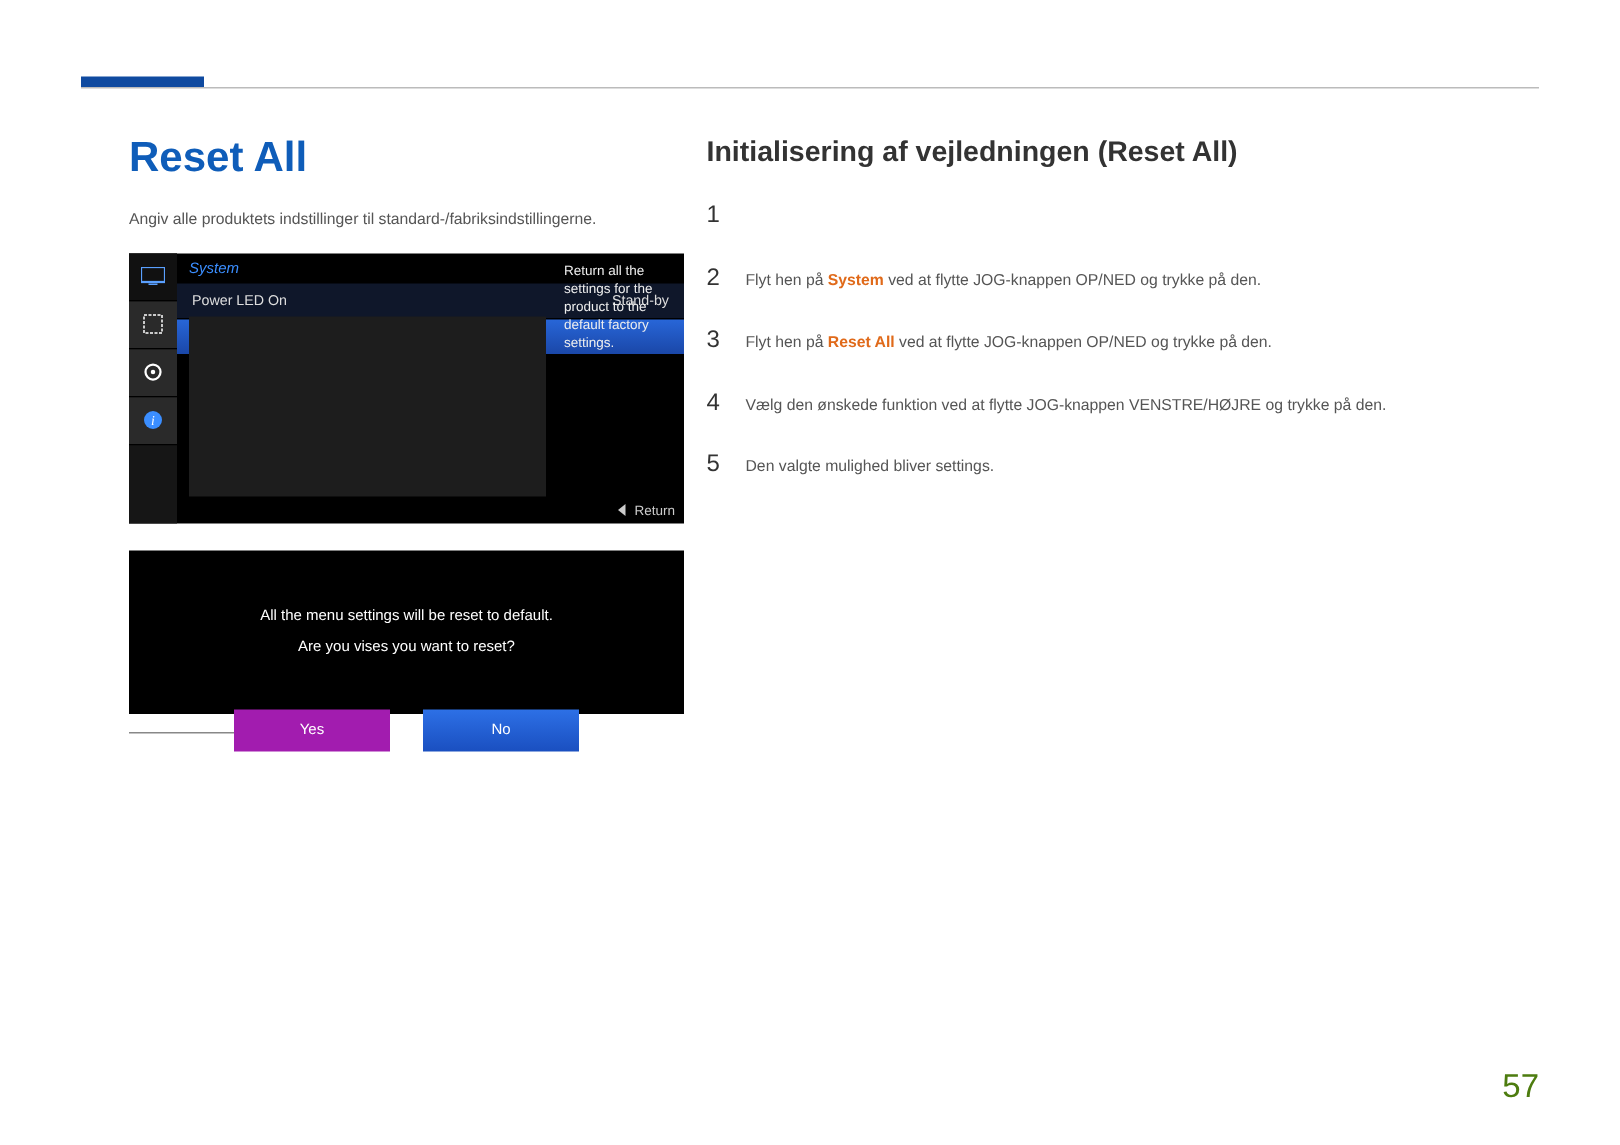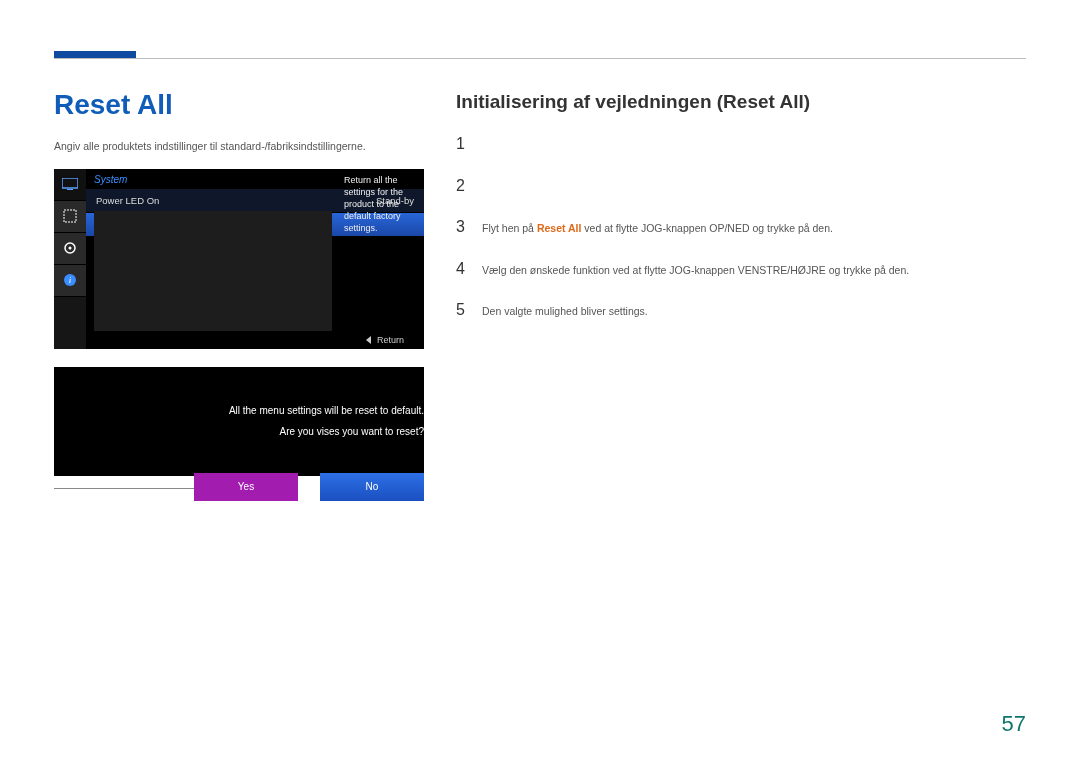--- a/index.html
+++ b/index.html
@@ -23,21 +23,22 @@
     content: "";
     position: absolute;
     left: 0;
     top: -8px;
     width: 82px;
     height: 7px;
     background: #0f4aa0;
   }
   .columns {
     display: flex;
-    gap: 32px;
+    gap: 15px;
+    margin-left: 32px;
   }
   .col-left  { width: 370px; flex: 0 0 370px; }
   .col-right { flex: 1; }
 
   h1.reset-title {
     color: #0f5db9;
     font-size: 28px;
     font-weight: 600;
     margin-bottom: 18px;
   }
@@ -103,21 +104,21 @@
     position: absolute;
     right: 0; top: 0;
     width: 86px;
     padding: 5px 6px 0;
     font-size: 9px;
     line-height: 1.35;
     color: #eee;
   }
   .osd1-footer {
     position: absolute;
-    right: 20px; bottom: 4px;
+    right: 6px; bottom: 4px;
     font-size: 9px;
     color: #ccc;
   }
   .tri-left {
     display:inline-block;
     width:0; height:0;
     border-top:4px solid transparent;
     border-bottom:4px solid transparent;
     border-right:5px solid #ccc;
     margin-right:6px;
@@ -128,21 +129,21 @@
   .osd2 {
     margin-top: 18px;
     width: 370px;
     height: 109px;
     background: #000;
     position: relative;
     color: #fff;
     font-size: 10px;
     display: flex;
     flex-direction: column;
-    align-items: flex-end;
+    align-items: center;
     justify-content: flex-start;
     padding-top: 38px;
   }
   .osd2 .msg1 { font-size: 10px; }
   .osd2 .msg2 { font-size: 10px; margin-top: 10px; }
   .osd2-buttons {
     margin-top: 36px;
     display: flex;
     gap: 22px;
   }
@@ -211,21 +212,21 @@
   }
   .menu-icon-inline span {
     display:block; height:2px; background:#333;
   }
 
   .page-number {
     position: absolute;
     right: 54px;
     bottom: 26px;
     font-size: 22px;
-    color: #0f766e;
+    color: #4d7c0f;
     font-weight: 300;
   }
 </style>
 </head>
 <body>
 
 <div class="page">
   <div class="top-rule"></div>
 
   <div class="columns">
@@ -292,20 +293,23 @@
 
     <div class="col-right">
       <h2 class="sub-title">Initialisering af vejledningen (Reset All)</h2>
 
       <ol class="steps">
         <li>
           <span class="num">1</span>
         </li>
         <li>
           <span class="num">2</span>
+          <span>
+            <span>Flyt hen på </span><span class="hl-system">System</span><span> ved at flytte JOG-knappen OP/NED og trykke på den.</span>
+          </span>
         </li>
         <li>
           <span class="num">3</span>
           <span>
             <span>Flyt hen på </span><span class="hl-resetall">Reset All</span><span> ved at flytte JOG-knappen OP/NED og trykke på den.</span>
           </span>
         </li>
         <li>
           <span class="num">4</span>
           <span>Vælg den ønskede funktion ved at flytte JOG-knappen VENSTRE/HØJRE og trykke på den.</span>

